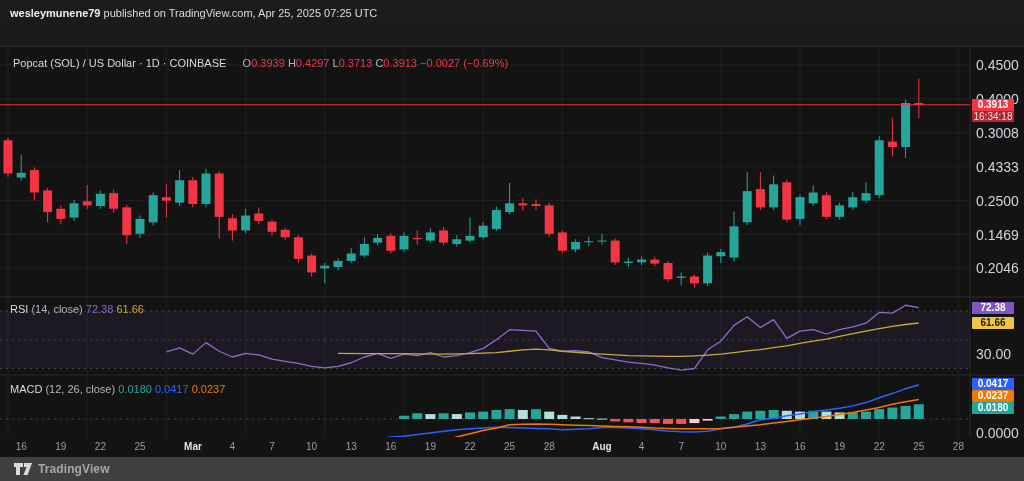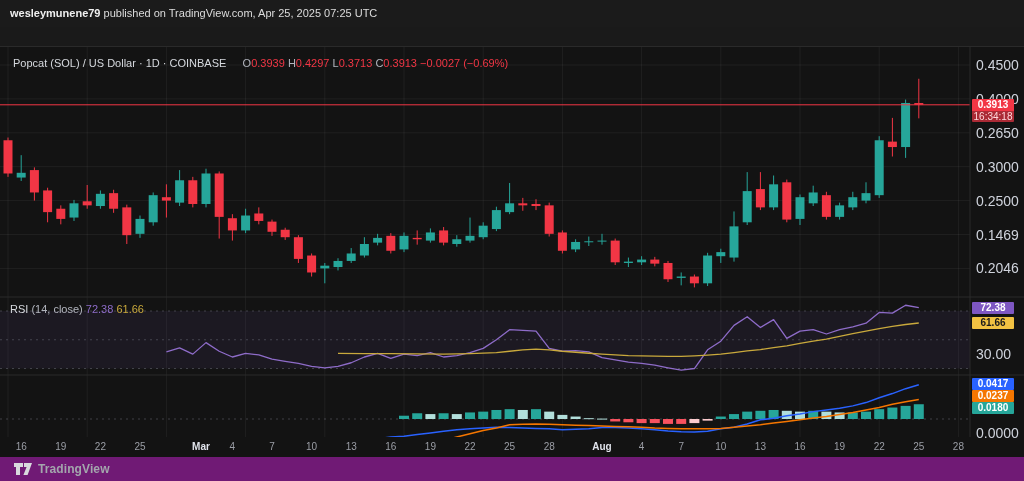--- a/index.html
+++ b/index.html
@@ -23,21 +23,21 @@
   .axis-chip{position:absolute;left:972px;width:42px;font-size:10px;font-weight:700;text-align:center;
     height:12px;line-height:12px;border-radius:1px;z-index:6;}
   #last-price-box{position:absolute;left:972px;width:42px;z-index:7;text-align:center;border-radius:1px;overflow:hidden;}
   #last-price-value{display:block;font-size:10px;font-weight:700;color:#fff;background:#f23645;height:12px;line-height:12px;}
   #countdown-timer{display:block;font-size:10px;color:#ffd7da;background:#aa2a35;height:11px;line-height:11px;}
   
   #time-axis{position:absolute;left:0;top:437px;width:1024px;height:20px;background:#131313;z-index:3;}
   .time-tick{position:absolute;top:4px;transform:translateX(-50%);font-size:10px;color:#9b9ea6;height:12px;line-height:12px;}
   .time-tick.major{color:#e0e3eb;font-weight:700;}
   
-  #footer-bar{position:absolute;left:0;top:457px;width:1024px;height:24px;background:#701a75;}
+  #footer-bar{position:absolute;left:0;top:457px;width:1024px;height:24px;background:#404040;}
   #footer-inner{position:absolute;left:14px;top:5px;display:flex;align-items:center;gap:6px;}
   #tv-brand{font-size:12px;font-weight:700;color:#a3a6ad;letter-spacing:.1px;}
 </style>
 </head>
 <body>
 
 <div id="root">
 
   <div id="attribution-bar">
     <div class="inner">
@@ -273,26 +273,33 @@
       <span class="red">−0.0027 (−0.69%)</span>
     </div>
 
     <div class="legend" id="rsi-legend" style="top: 256px; left: 10px;">
       <span>RSI</span>
       <span class="lbl">(14, close)</span>
       <span id="rsi-val" style="color: rgb(142, 108, 201);">72.38</span>
       <span id="rsi-ma-val" style="color: rgb(201, 169, 60);">61.66</span>
     </div>
 
+    <div class="legend" id="macd-legend" style="top: 336px; left: 10px;">
+      <span>MACD</span>
+      <span class="lbl">(12, 26, close)</span>
+      <span id="macd-hist-val" style="color: rgb(38, 166, 154);">0.0180</span>
+      <span id="macd-line-val" style="color: rgb(41, 98, 255);">0.0417</span>
+      <span id="macd-sig-val" style="color: rgb(245, 118, 0);">0.0237</span>
+    </div>
 
     <div id="price-axis-labels">
         <div class="axis-label" style="top: 12px;">0.4500</div>
         <div class="axis-label" style="top: 45.9px;">0.4000</div>
-        <div class="axis-label" style="top: 79.8px;">0.2650</div>
-        <div class="axis-label" style="top: 113.7px;">0.3000</div>
+        <div class="axis-label" style="top: 79.8px;">0.3008</div>
+        <div class="axis-label" style="top: 113.7px;">0.4333</div>
         <div class="axis-label" style="top: 147.6px;">0.2500</div>
         <div class="axis-label" style="top: 181.5px;">0.1469</div>
         <div class="axis-label" style="top: 215.4px;">0.2046</div>
       </div>
 
     <div id="last-price-box" style="top: 51.7986px;">
       <span id="last-price-value">0.3913</span>
       <span id="countdown-timer">16:34:18</span>
     </div>
 
@@ -304,21 +311,21 @@
     <div class="axis-chip" id="signal-chip" style="top: 343px; background: rgb(245, 118, 0); color: rgb(255, 255, 255);">0.0237</div>
     <div class="axis-chip" id="hist-chip" style="top: 355px; background: rgb(38, 166, 154); color: rgb(255, 255, 255);">0.0180</div>
     <div class="axis-label" id="zero-label" style="top: 380px;">0.0000</div>
   </div>
 
   <div id="time-axis">
       <div class="time-tick" style="left: 21.2px;">16</div>
       <div class="time-tick" style="left: 60.8px;">19</div>
       <div class="time-tick" style="left: 100.4px;">22</div>
       <div class="time-tick" style="left: 140px;">25</div>
-      <div class="time-tick major" style="left: 201px;">Mar</div>
+      <div class="time-tick major" style="left: 193px;">Mar</div>
       <div class="time-tick" style="left: 232.4px;">4</div>
       <div class="time-tick" style="left: 272px;">7</div>
       <div class="time-tick" style="left: 311.6px;">10</div>
       <div class="time-tick" style="left: 351.2px;">13</div>
       <div class="time-tick" style="left: 390.8px;">16</div>
       <div class="time-tick" style="left: 430.4px;">19</div>
       <div class="time-tick" style="left: 470px;">22</div>
       <div class="time-tick" style="left: 509.6px;">25</div>
       <div class="time-tick" style="left: 549.2px;">28</div>
       <div class="time-tick major" style="left: 602px;">Aug</div>

